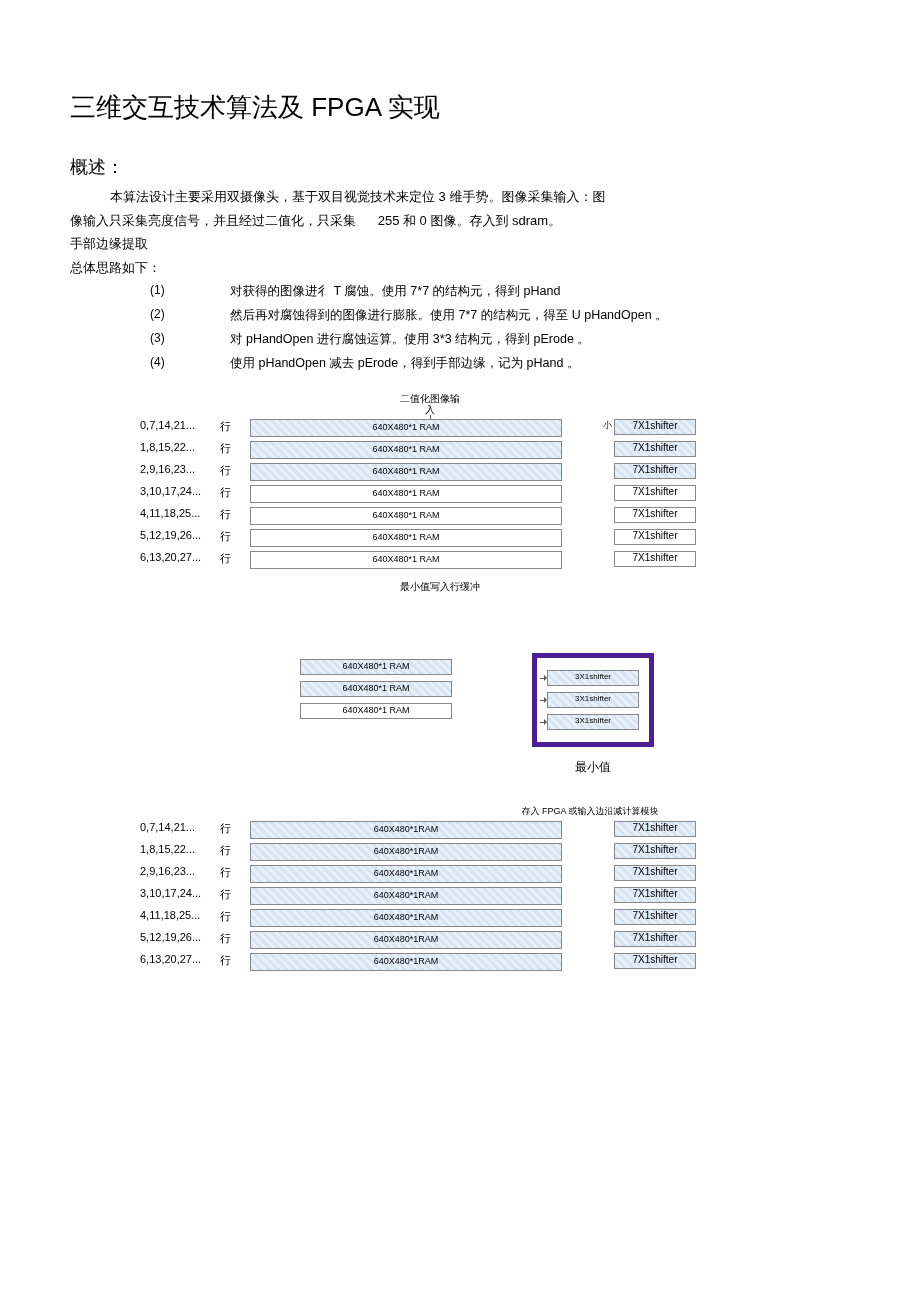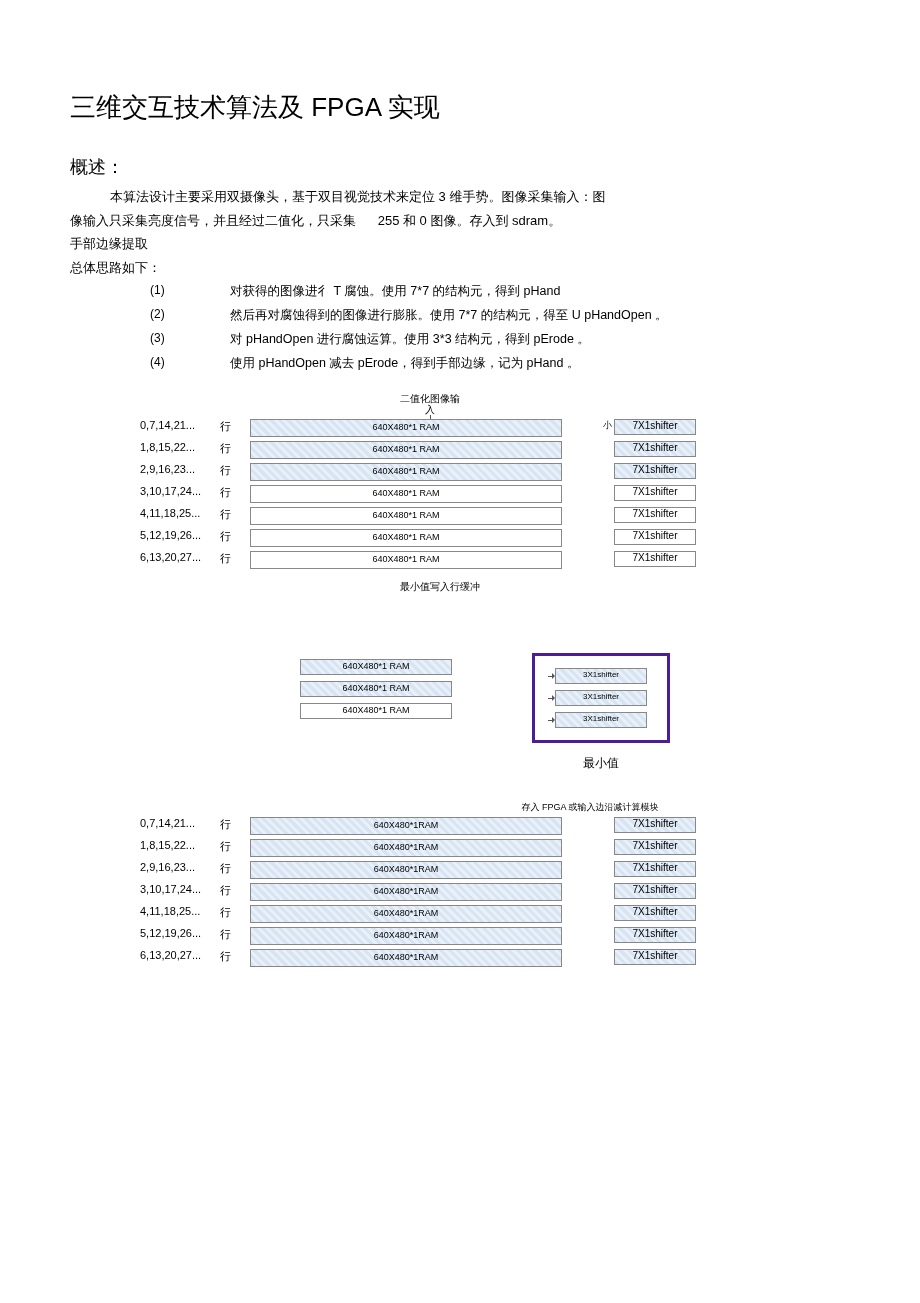--- a/index.html
+++ b/index.html
@@ -125,22 +125,22 @@
   .mid-rams .mram {
     width: 150px;
     height: 14px;
     line-height: 12px;
     text-align: center;
     font-size: 9px;
     border: 1px solid #888;
     margin: 6px 0;
   }
   .mid-shift-box {
-    border: 3px solid #4c1d95;
-    padding: 6px 20px;
+    border: 5px solid #4c1d95;
+    padding: 6px 10px;
     position: relative;
   }
   .mid-shift-box .ms {
     width: 90px;
     height: 14px;
     line-height: 12px;
     text-align: center;
     font-size: 8px;
     border: 1px solid #888;
     margin: 6px 0;

